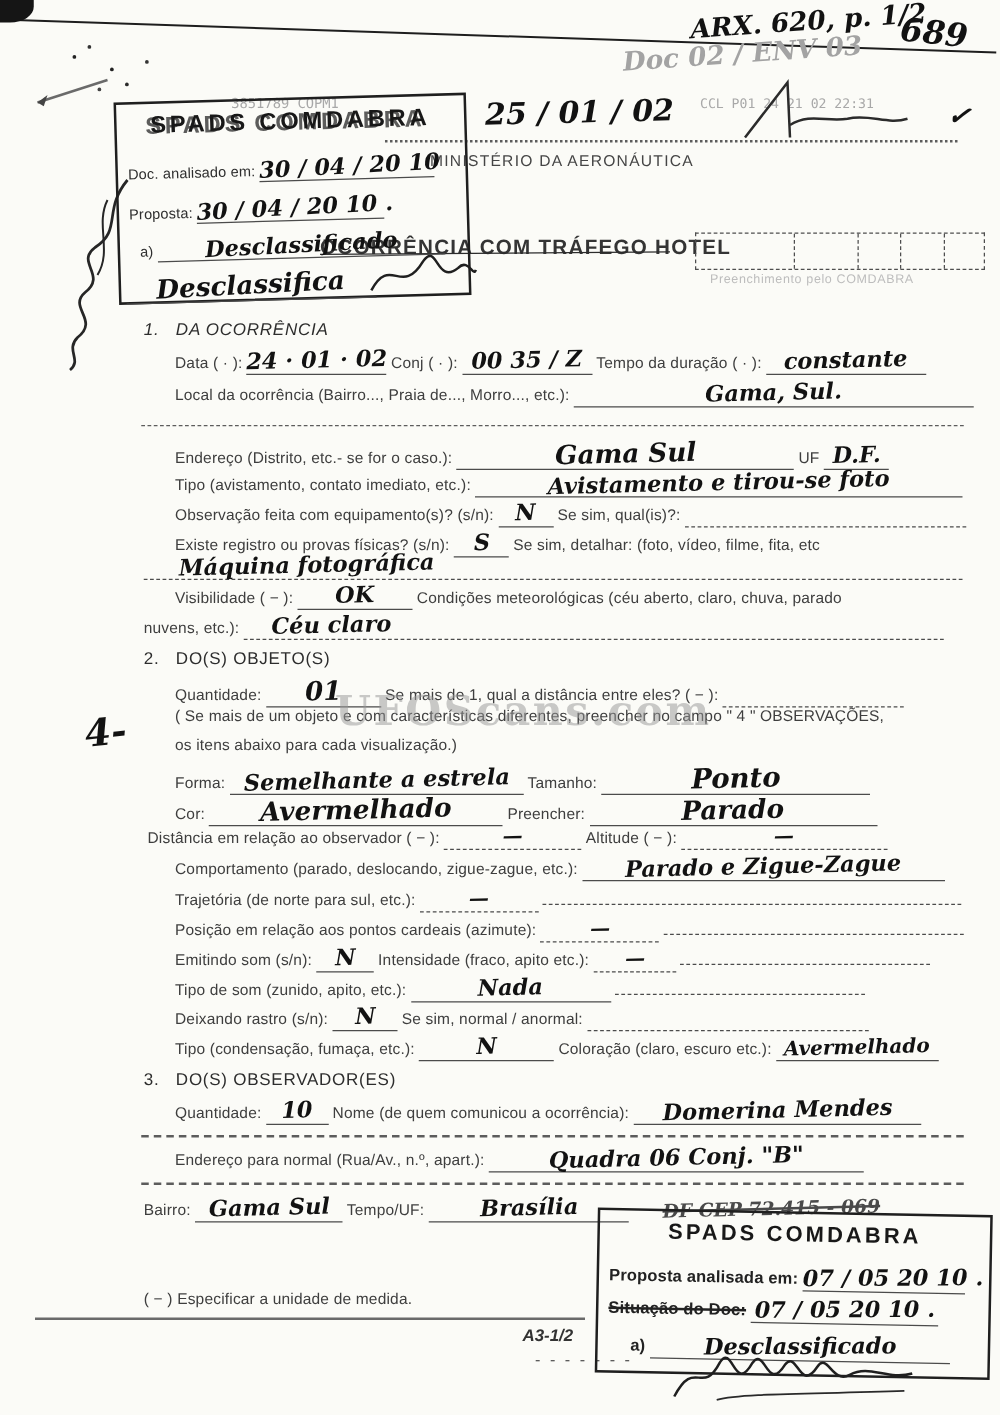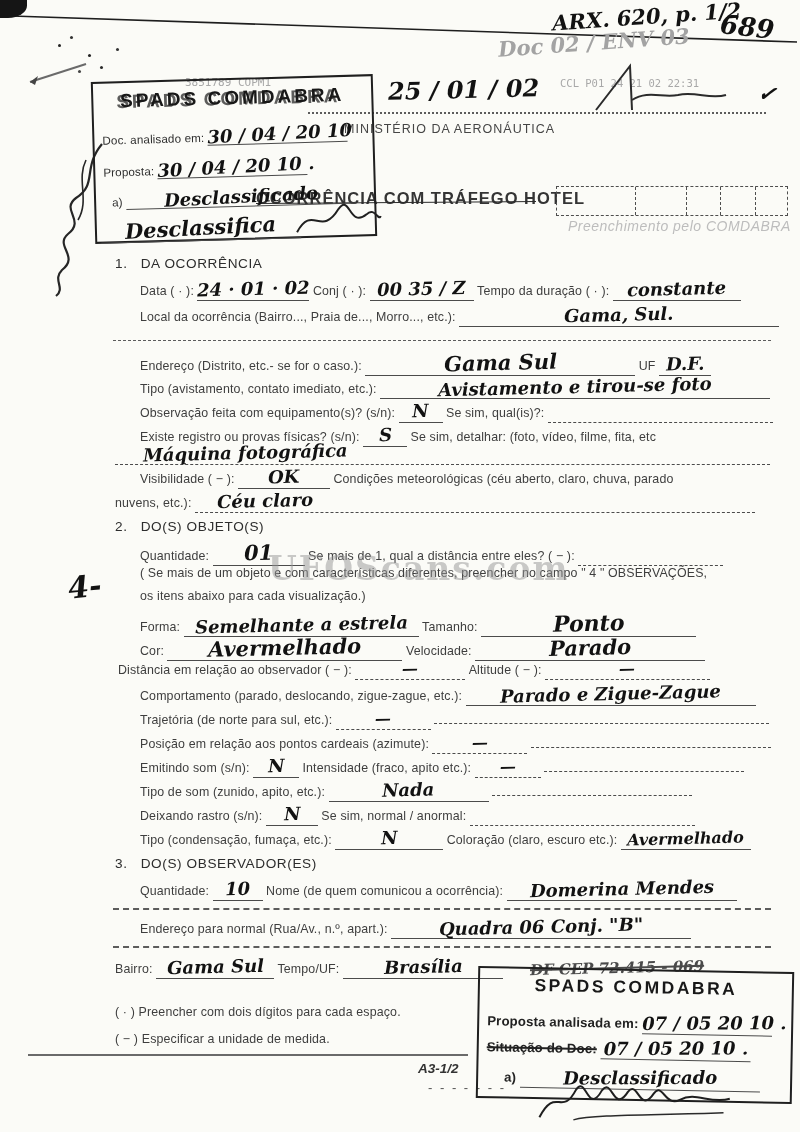--- a/index.html
+++ b/index.html
@@ -72,21 +72,21 @@
     <span>OCORRÊNCIA COM TRÁFEGO HOTEL</span>
   </div>
   <div style="position:absolute;left:256px;top:202px;width:280px;border-top:1.8px solid #2c2c2c;transform:rotate(-.4deg);"></div>
 
   <div style="position:absolute;left:556px;top:186px;width:230px;height:28px;border:1.5px dashed #4e4e4e;">
     <div style="position:absolute;left:34%;top:0;bottom:0;border-left:1.4px dashed #4e4e4e;"></div>
     <div style="position:absolute;left:56%;top:0;bottom:0;border-left:1.4px dashed #4e4e4e;"></div>
     <div style="position:absolute;left:71%;top:0;bottom:0;border-left:1.4px dashed #4e4e4e;"></div>
     <div style="position:absolute;left:86%;top:0;bottom:0;border-left:1.4px dashed #4e4e4e;"></div>
   </div>
-  <div class="row" style="left:568px;top:218px;font-size:14px;color:#bdbdbd;letter-spacing:.5px;font-style:italic;">
+  <div class="row" style="left:568px;top:218px;font-size:10px;color:#bdbdbd;letter-spacing:.5px;">
     <span>Preenchimento pelo COMDABRA</span>
   </div>
 
   <svg style="left:36px;top:140px;" width="80" height="160">
     <path d="M66,4 C46,28 62,44 40,58 C24,70 50,80 32,94 C18,106 44,116 26,130 C16,140 30,148 20,156" fill="none" stroke="#262626" stroke-width="2.2"></path>
     <path d="M50,20 C40,40 54,60 42,80" fill="none" stroke="#262626" stroke-width="1.6"></path>
   </svg>
 
   <div class="stampbox" style="left:93px;top:78px;width:278px;height:158px;transform:rotate(-1.6deg);">
     <div class="stamptitle" style="top:7px;font-size:19px;letter-spacing:3px;text-shadow:-4px 1px 0 rgba(24,24,24,.7);">
@@ -105,21 +105,21 @@
       <span class="fill" style="width:230px;"><span class="hw big">Desclassificado</span></span>
     </div>
     <div class="row" style="left:4px;top:136px;">
       <span class="fill" style="width:200px;"><span class="hw huge">Desclassifica</span></span>
     </div>
     <svg style="left:196px;top:120px;" width="90" height="40">
       <path d="M4,34 C20,6 28,40 46,12 C58,-4 56,32 74,18 C82,10 86,26 88,20" fill="none" stroke="#202020" stroke-width="2"></path>
     </svg>
   </div>
 
-  <div class="sec" style="left:115px;top:256px;">
+  <div class="sec" style="left:115px;top:256px;font-style:italic;">
     <span>1.</span>&nbsp;&nbsp;
     <span>DA OCORRÊNCIA</span>
   </div>
 
   <div class="row" style="left:140px;top:280px;">
     <span class="lbl">Data ( · ):</span>
     <span class="fill" style="width:112px;"><span class="hw big">24 · 01 · 02</span></span>
     <span class="lbl">Conj ( · ):</span>
     <span class="fill" style="width:104px;"><span class="hw big">00 35 / Z</span></span>
     <span class="lbl">Tempo da duração ( · ):</span>
@@ -207,21 +207,21 @@
   <div class="row" style="left:140px;top:612px;">
     <span class="lbl">Forma:</span>
     <span class="fill" style="width:235px;"><span class="hw big">Semelhante a estrela</span></span>
     <span class="lbl">Tamanho:</span>
     <span class="fill" style="width:215px;"><span class="hw" style="font-size:22px;">Ponto</span></span>
   </div>
 
   <div class="row" style="left:140px;top:637px;">
     <span class="lbl">Cor:</span>
     <span class="fill" style="width:235px;"><span class="hw huge">Avermelhado</span></span>
-    <span class="lbl">Velocidade:</span>
+    <span class="lbl">Preencher:</span>
     <span class="fill" style="width:230px;"><span class="hw huge">Parado</span></span>
   </div>
 
   <div class="row" style="left:118px;top:661px;">
     <span class="lbl">Distância em relação ao observador ( − ):</span>
     <span class="fill dash" style="width:110px;"><span class="hw">—</span></span>
     <span class="lbl">Altitude ( − ):</span>
     <span class="fill dash" style="width:165px;"><span class="hw">—</span></span>
   </div>
 
@@ -292,23 +292,20 @@
   <div class="dashline" style="left:113px;top:946px;width:658px;border-top-width:2px;"></div>
 
   <div class="row" style="left:115px;top:958px;">
     <span class="lbl">Bairro:</span>
     <span class="fill" style="width:118px;"><span class="hw big">Gama Sul</span></span>
     <span class="lbl">Tempo/UF:</span>
     <span class="fill" style="width:160px;"><span class="hw big">Brasília</span></span>
     <span class="hw struck" style="margin-left:24px;color:#4a4a4a;font-size:15px;">DF CEP 72.415 - 069</span>
   </div>
 
-  <div class="row" style="left:115px;top:1005px;">
-    <span class="lbl">( · ) Preencher com dois dígitos para cada espaço.</span>
-  </div>
   <div class="row" style="left:115px;top:1032px;">
     <span class="lbl">( − ) Especificar a unidade de medida.</span>
   </div>
   <div class="dashline" style="left:28px;top:1054px;width:440px;border-top-width:2px;border-top-style:solid;border-color:#6a6a6a;"></div>
 
   <div class="row" style="left:418px;top:1061px;font-style:italic;font-weight:bold;font-size:13.5px;color:#333;">
     <span>A3-1/2</span>
   </div>
   <div class="row" style="left:428px;top:1080px;font-size:13px;color:#555;letter-spacing:2px;">
     <span>- -   - -  - -   -</span>

